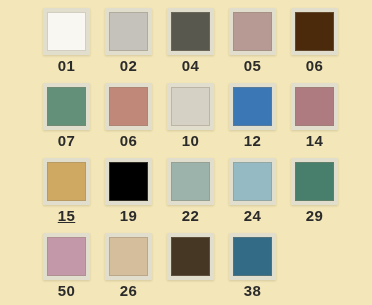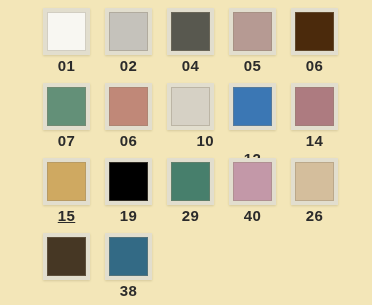--- a/index.html
+++ b/index.html
@@ -105,27 +105,27 @@
       <div class="swatch-cell">
         <div class="swatch-frame" style="border-color: rgb(226, 222, 206);">
           <div class="swatch-color" style="background: rgb(192, 136, 120);"></div>
         </div>
         <div class="swatch-label" style="color: rgb(43, 43, 43);">06</div>
       </div>
       <div class="swatch-cell">
         <div class="swatch-frame" style="border-color: rgb(226, 222, 206);">
           <div class="swatch-color" style="background: rgb(214, 209, 197);"></div>
         </div>
-        <div class="swatch-label" style="color: rgb(43, 43, 43); text-align: right;">10</div>
+        <div class="swatch-label" style="color: rgb(43, 43, 43);">10</div>
       </div>
       <div class="swatch-cell">
         <div class="swatch-frame" style="border-color: rgb(226, 222, 206);">
           <div class="swatch-color" style="background: rgb(59, 119, 180);"></div>
         </div>
-        <div class="swatch-label" style="color: rgb(43, 43, 43); margin-top: 18px;">12</div>
+        <div class="swatch-label" style="color: rgb(43, 43, 43);">12</div>
       </div>
       <div class="swatch-cell">
         <div class="swatch-frame" style="border-color: rgb(226, 222, 206);">
           <div class="swatch-color" style="background: rgb(173, 123, 128);"></div>
         </div>
         <div class="swatch-label" style="color: rgb(43, 43, 43);">14</div>
       </div>
       <div class="swatch-cell">
         <div class="swatch-frame" style="border-color: rgb(226, 222, 206);">
           <div class="swatch-color" style="background: rgb(207, 169, 97);"></div>
@@ -133,29 +133,41 @@
         <div class="swatch-label" style="color: rgb(43, 43, 43); text-decoration: underline;">15</div>
       </div>
       <div class="swatch-cell">
         <div class="swatch-frame" style="border-color: rgb(226, 222, 206);">
           <div class="swatch-color" style="background: rgb(0, 0, 0);"></div>
         </div>
         <div class="swatch-label" style="color: rgb(43, 43, 43);">19</div>
       </div>
       <div class="swatch-cell">
         <div class="swatch-frame" style="border-color: rgb(226, 222, 206);">
+          <div class="swatch-color" style="background: rgb(156, 179, 171);"></div>
+        </div>
+        <div class="swatch-label" style="color: rgb(43, 43, 43);">22</div>
+      </div>
+      <div class="swatch-cell">
+        <div class="swatch-frame" style="border-color: rgb(226, 222, 206);">
+          <div class="swatch-color" style="background: rgb(149, 186, 196);"></div>
+        </div>
+        <div class="swatch-label" style="color: rgb(43, 43, 43);">24</div>
+      </div>
+      <div class="swatch-cell">
+        <div class="swatch-frame" style="border-color: rgb(226, 222, 206);">
           <div class="swatch-color" style="background: rgb(71, 127, 108);"></div>
         </div>
         <div class="swatch-label" style="color: rgb(43, 43, 43);">29</div>
       </div>
       <div class="swatch-cell">
         <div class="swatch-frame" style="border-color: rgb(226, 222, 206);">
           <div class="swatch-color" style="background: rgb(195, 152, 168);"></div>
         </div>
-        <div class="swatch-label" style="color: rgb(43, 43, 43);">40</div>
+        <div class="swatch-label" style="color: rgb(43, 43, 43);">50</div>
       </div>
       <div class="swatch-cell">
         <div class="swatch-frame" style="border-color: rgb(226, 222, 206);">
           <div class="swatch-color" style="background: rgb(212, 190, 156);"></div>
         </div>
         <div class="swatch-label" style="color: rgb(43, 43, 43);">26</div>
       </div>
       <div class="swatch-cell">
         <div class="swatch-frame" style="border-color: rgb(226, 222, 206);">
           <div class="swatch-color" style="background: rgb(70, 55, 36);"></div>

